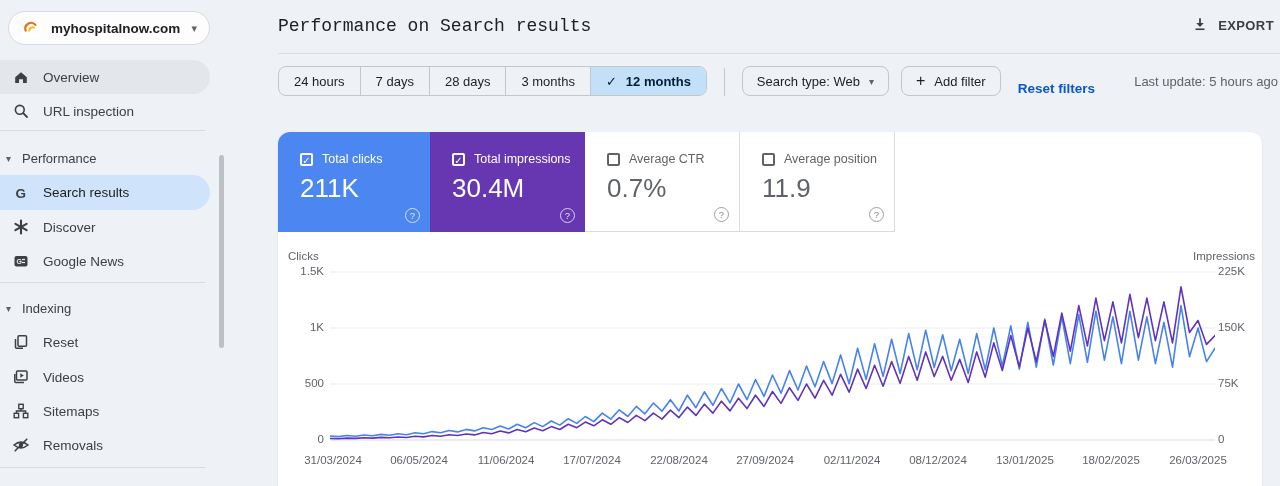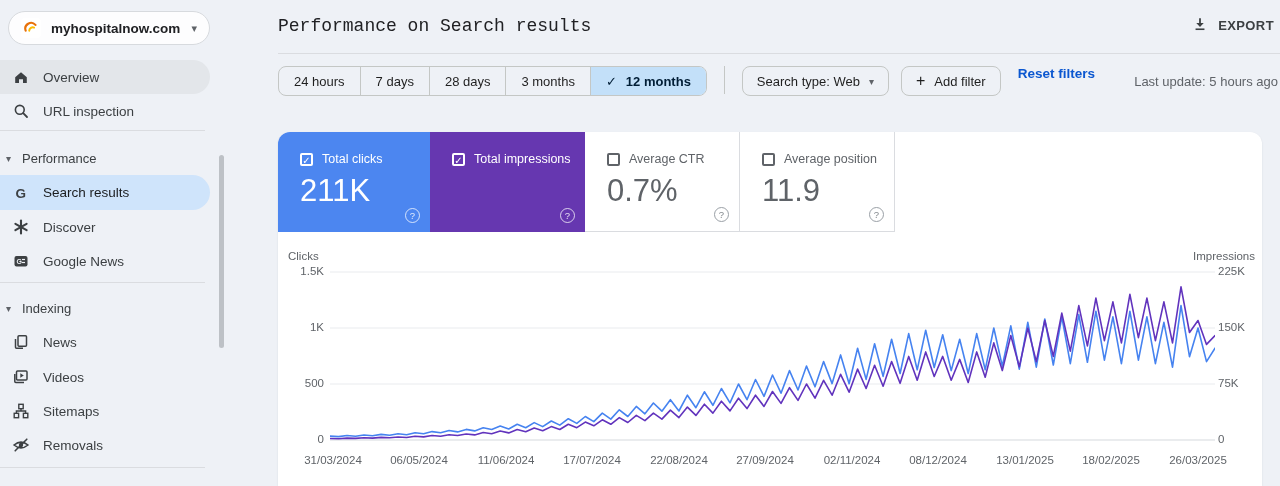--- a/index.html
+++ b/index.html
@@ -27,21 +27,21 @@
   .section-hdr .shlabel { font-size:13px; color:#3c4043; }
   .side-scroll { position:absolute; left:219px; top:155px; width:5px; height:193px; border-radius:3px; background:#bdc1c6; cursor:pointer; }
 
   
   .page-title { position:absolute; left:278px; top:16px; font-size:18px; color:#202124;font-family:Liberation Mono, monospace; }
   .export-btn { position:absolute; right:6px; top:16px; display:flex; align-items:center; gap:10px;
     font-size:13px; font-weight:700; color:#3c4043; letter-spacing:.4px; cursor:pointer; }
   .hdr-divider { position:absolute; left:278px; right:0; top:53px; height:1px; background:#dadce0; }
 
   
-  .filter-row { position:absolute; left:278px; top:66px; height:30px; display:flex; align-items:flex-start; }
+  .filter-row { position:absolute; left:278px; top:66px; height:30px; display:flex; align-items:flex-end; }
   .seg-group { display:flex; height:30px; border:1px solid #c4c7c5; border-radius:8px; overflow:hidden; background:#eef1f6; }
   .seg { display:flex; align-items:center; padding:0 15px; font-size:13px; color:#1f1f1f; cursor:pointer; border-left:1px solid #c4c7c5; white-space:nowrap; }
   .seg:first-child { border-left:none; }
   .seg.selected { background:#c3e0f9; color:#001d35; font-weight:700; }
   .seg .chk { margin-right:9px; font-size:13px; }
   .v-div { width:1px; height:28px; background:#c4c7c5; margin:0 17px; }
   .chip { height:30px; display:flex; align-items:center; gap:9px; border:1px solid #c4c7c5; border-radius:8px;
     padding:0 14px; font-size:13px; color:#1f1f1f; cursor:pointer; white-space:nowrap; }
   .chip .caret { font-size:10px; }
   .chip + .chip { margin-left:12px; }
@@ -56,21 +56,21 @@
   .mcard { position:relative; height:100px; padding:20px 0 0 22px; cursor:pointer; }
   .mcard.c0 { width:152px; border-radius:12px 0 0 0; }
   .mcard.c1 { width:155px; }
   .mcard.plain { width:155px; border-right:1px solid #dadce0; border-bottom:1px solid #dadce0; background:#fff; }
   .mcard .top { display:flex; align-items:center; gap:9px; }
   .mcard .cb { width:13px; height:13px; border:2px solid #fff; border-radius:2px; font-size:10px; line-height:11px;
     text-align:center; color:#fff; flex:0 0 auto; }
   .mcard.plain .cb { border-color:#5f6368; color:transparent; }
   .mcard .mlabel { font-size:12.5px; color:#fff; white-space:nowrap; }
   .mcard.plain .mlabel { color:#5f6368; }
-  .mcard .mvalue { margin-top:7px; font-size:31px; color:#fff; }
+  .mcard .mvalue { margin-top:7px; font-size:26px; color:#fff; }
   .mcard.plain .mvalue { color:#5f6368; }
   .help { position:absolute; right:10px; bottom:9px; width:15px; height:15px; border:1.5px solid rgba(255,255,255,.75);
     border-radius:50%; font-size:9.5px; color:rgba(255,255,255,.85); display:flex; align-items:center; justify-content:center; }
   .mcard.plain .help { border-color:#9aa0a6; color:#80868b; }
 
   
   .axis-title { position:absolute; font-size:11.5px; color:#5f6368; }
   .tick { position:absolute; font-size:11.5px; color:#5f6368; }
   .tick.left { left:0; width:46px; text-align:right; }
   .tick.right { left:940px; text-align:left; }
@@ -158,21 +158,21 @@
       <span class="shlabel">Indexing</span>
     </div>
 
     <div class="nav-item" style="top:325px">
       <span class="nicon">
         <svg width="18" height="18" viewBox="0 0 18 18">
             <rect x="6" y="2.8" width="8.5" height="10.5" rx="1" fill="none" stroke="#3c4043" stroke-width="1.5"></rect>
             <path d="M3.5 6 V14.2 a1 1 0 0 0 1 1 H11" fill="none" stroke="#3c4043" stroke-width="1.5"></path>
           </svg>
       </span>
-      <span class="nlabel">News</span>
+      <span class="nlabel">Reset</span>
     </div>
     <div class="nav-item" style="top:360px">
       <span class="nicon">
         <svg width="18" height="18" viewBox="0 0 18 18">
             <rect x="4.5" y="3" width="10.5" height="9" rx="1" fill="none" stroke="#3c4043" stroke-width="1.5"></rect>
             <path d="M2.8 6 V13.5 a1 1 0 0 0 1 1 H12" fill="none" stroke="#3c4043" stroke-width="1.5"></path>
             <path d="M8.3 5.3 L11.8 7.5 L8.3 9.7 Z" fill="#3c4043"></path>
           </svg>
       </span>
       <span class="nlabel">Videos</span>
@@ -258,20 +258,21 @@
           <span class="mlabel">Total clicks</span>
         </div>
         <div class="mvalue">211K</div>
         <div class="help">?</div>
       </div>
       <div class="mcard c1" style="background: rgb(102, 55, 176);">
         <div class="top">
           <span class="cb">✓</span>
           <span class="mlabel">Total impressions</span>
         </div>
+        <div class="mvalue">30.4M</div>
         <div class="help">?</div>
       </div>
       <div class="mcard plain">
         <div class="top">
           <span class="cb"></span>
           <span class="mlabel">Average CTR</span>
         </div>
         <div class="mvalue">0.7%</div>
         <div class="help">?</div>
       </div>

